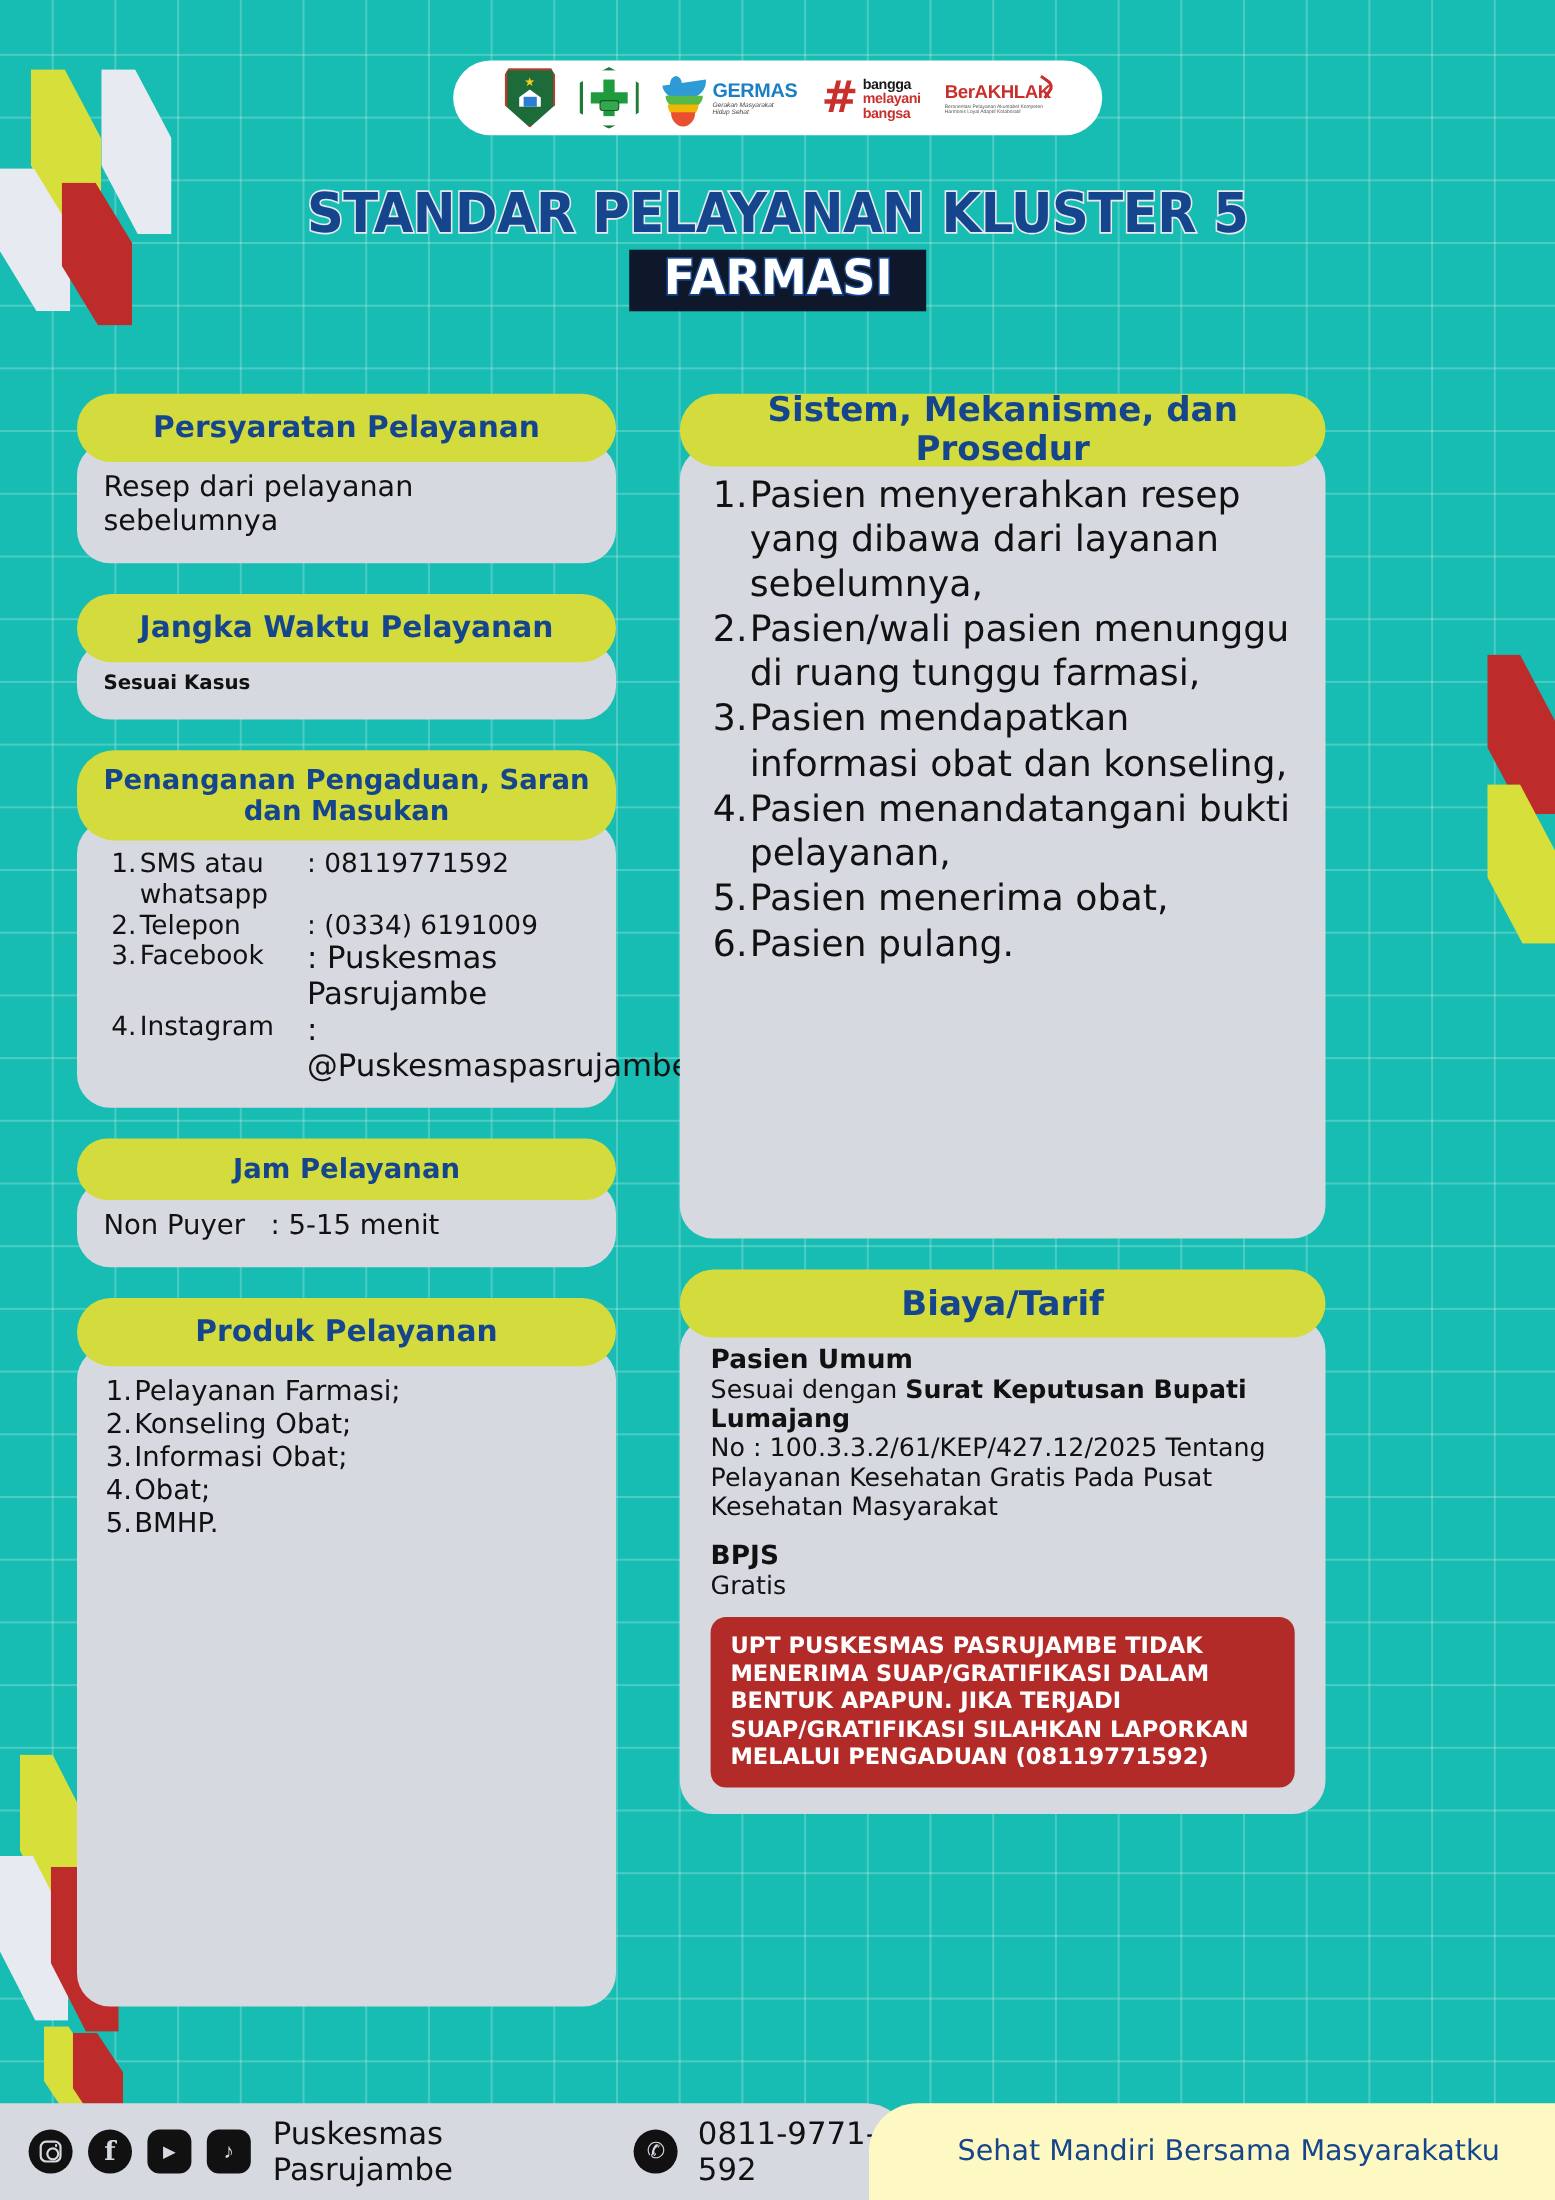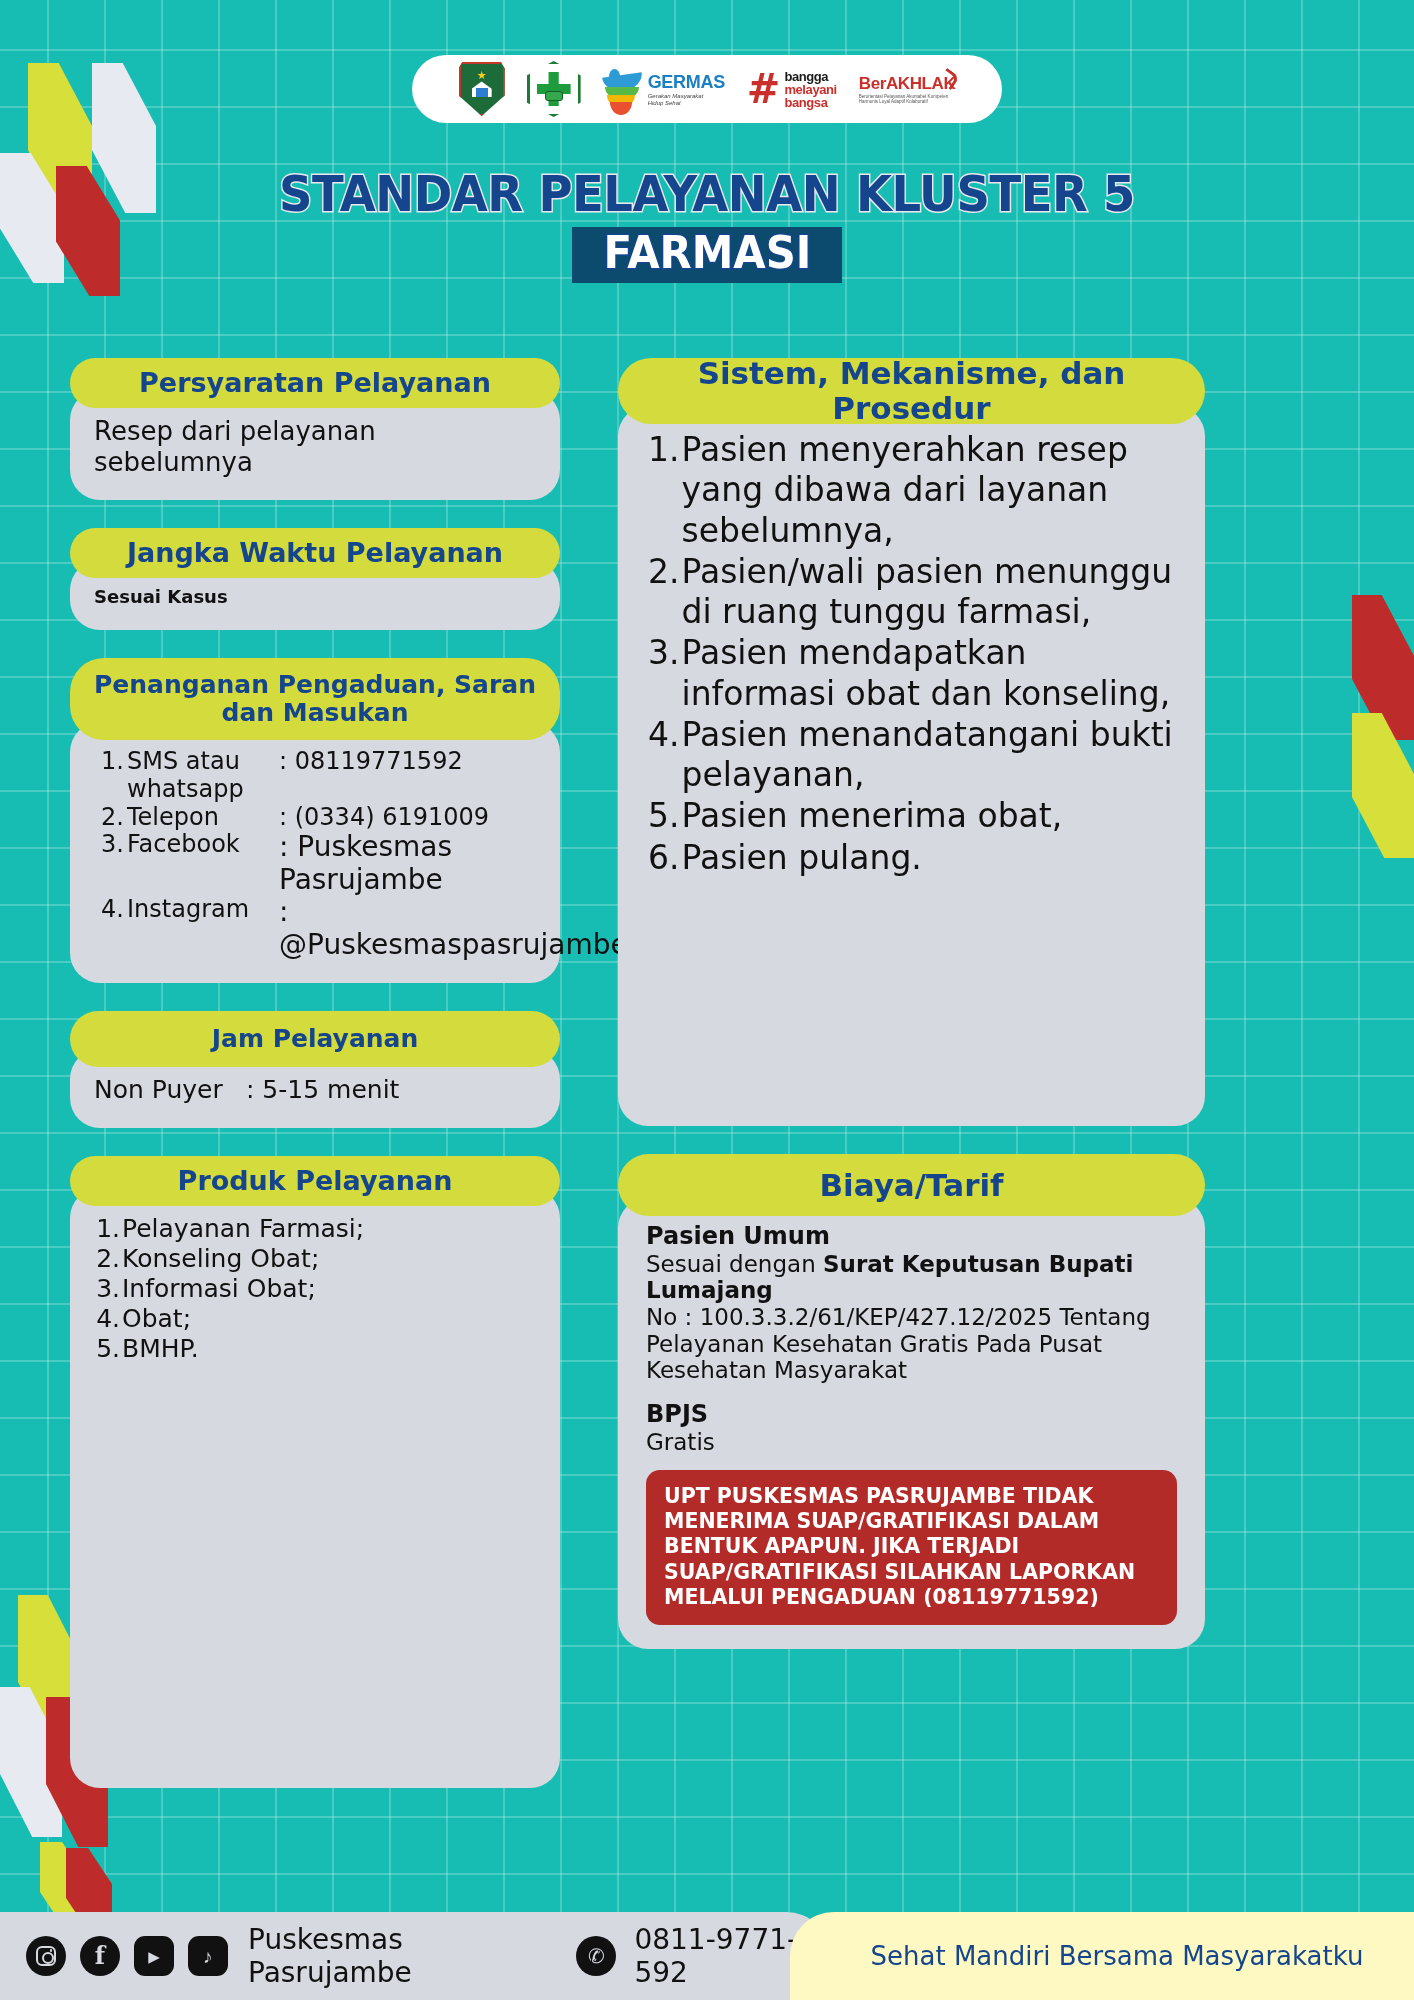--- a/index.html
+++ b/index.html
@@ -185,21 +185,21 @@
     color: #15458C;
     letter-spacing: -0.5px;
     transform: scaleX(0.93);
     -webkit-text-stroke: 3px #E7EAF0;
     paint-order: stroke fill;
     line-height: 1.05;
   }
   #farmasi-banner {
     display: inline-block;
     margin-top: 6px;
-    background: #0c4a6e;
+    background: #0f172a;
     padding: 4px 26px 8px 26px;
     text-decoration: underline;
   }
   #farmasi-text {
     font-family: "DejaVu Sans", sans-serif;
     font-size: 44px;
     font-weight: bold;
     color: #FFFFFF;
     letter-spacing: 0px;
     transform: scaleX(0.95);
@@ -246,21 +246,21 @@
     width: 490px;
   }
   #right-col {
     position: absolute;
     left: 618px;
     top: 358px;
     width: 587px;
   }
 
   .sec { margin-bottom: 28px; }
-  .pill-l { height: 50px; font-size: 27px; padding: 0 18px; }
+  .pill-l { height: 62px; font-size: 27px; padding: 0 18px; }
   .pill-l.two { height: 82px; font-size: 25px; }
 
   .ol-num {
     list-style: none;
     counter-reset: li;
   }
   .ol-num > li {
     counter-increment: li;
     display: flex;
     align-items: flex-start;

